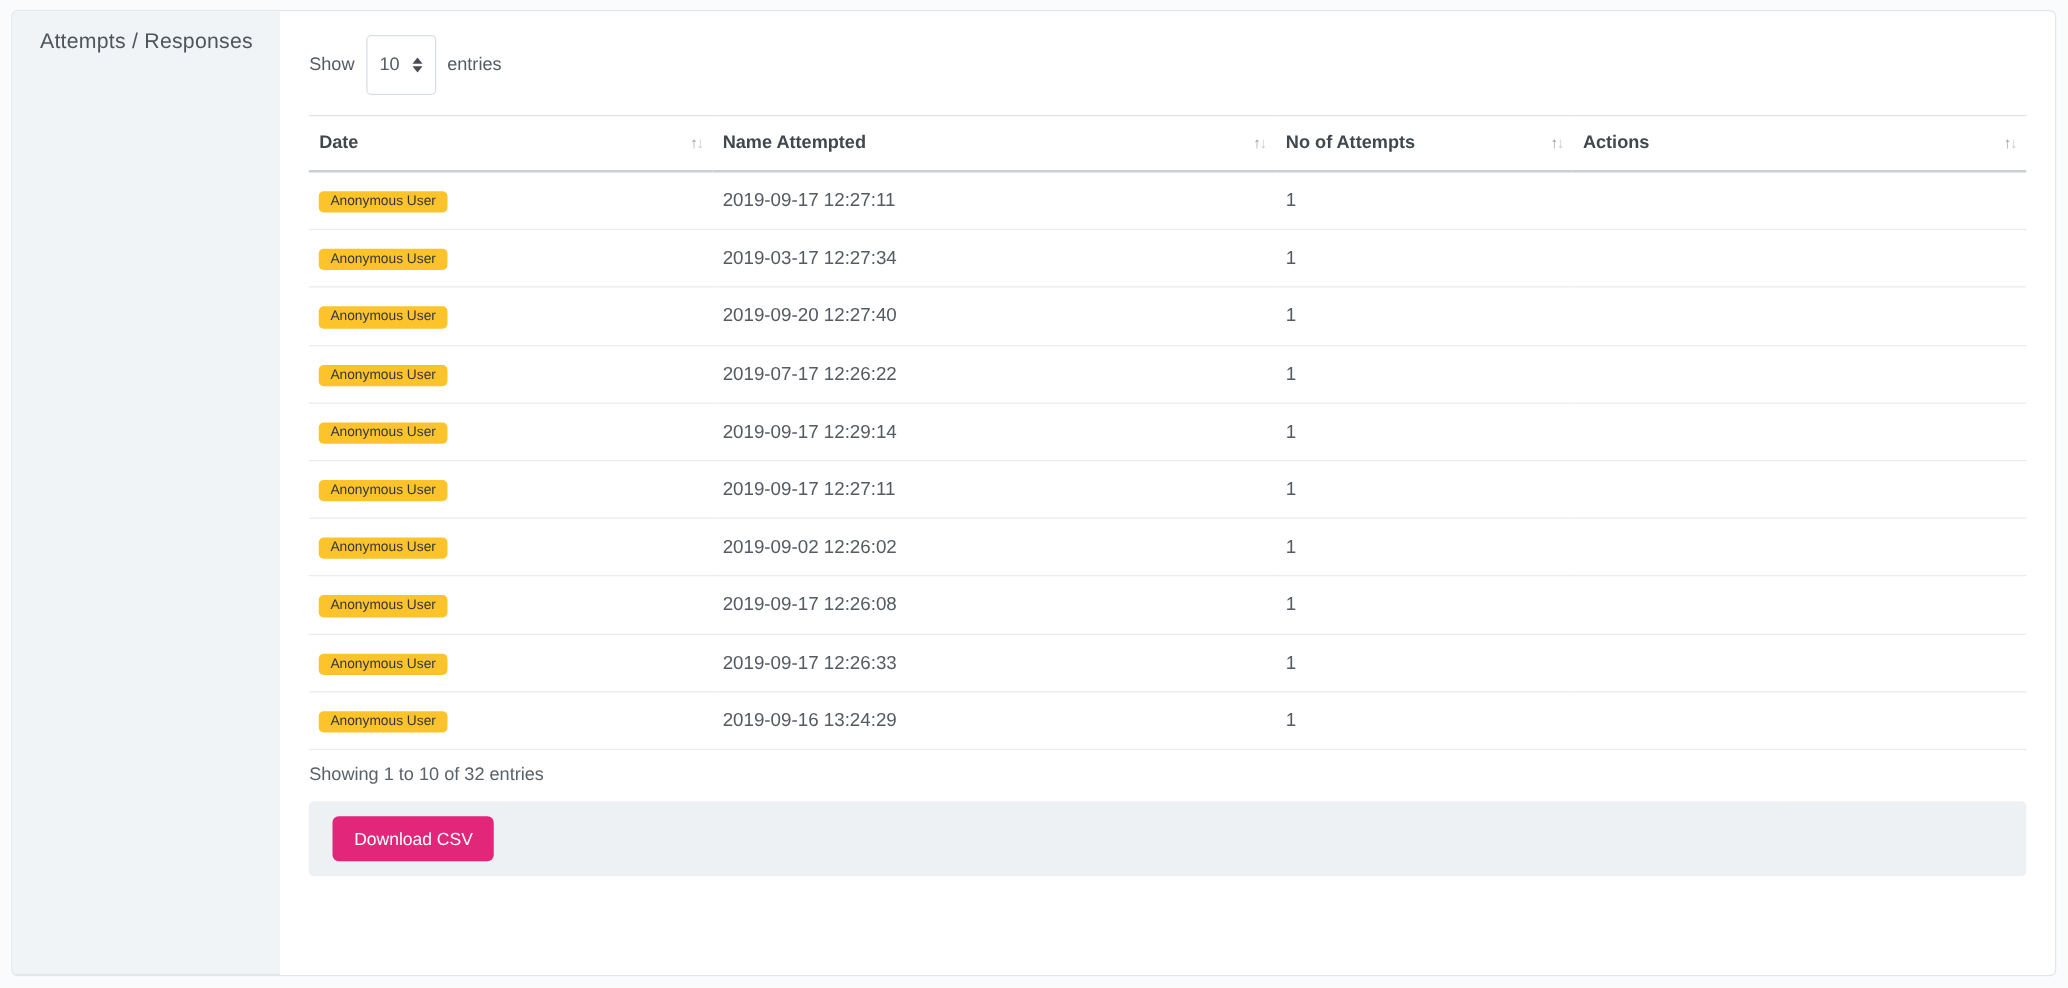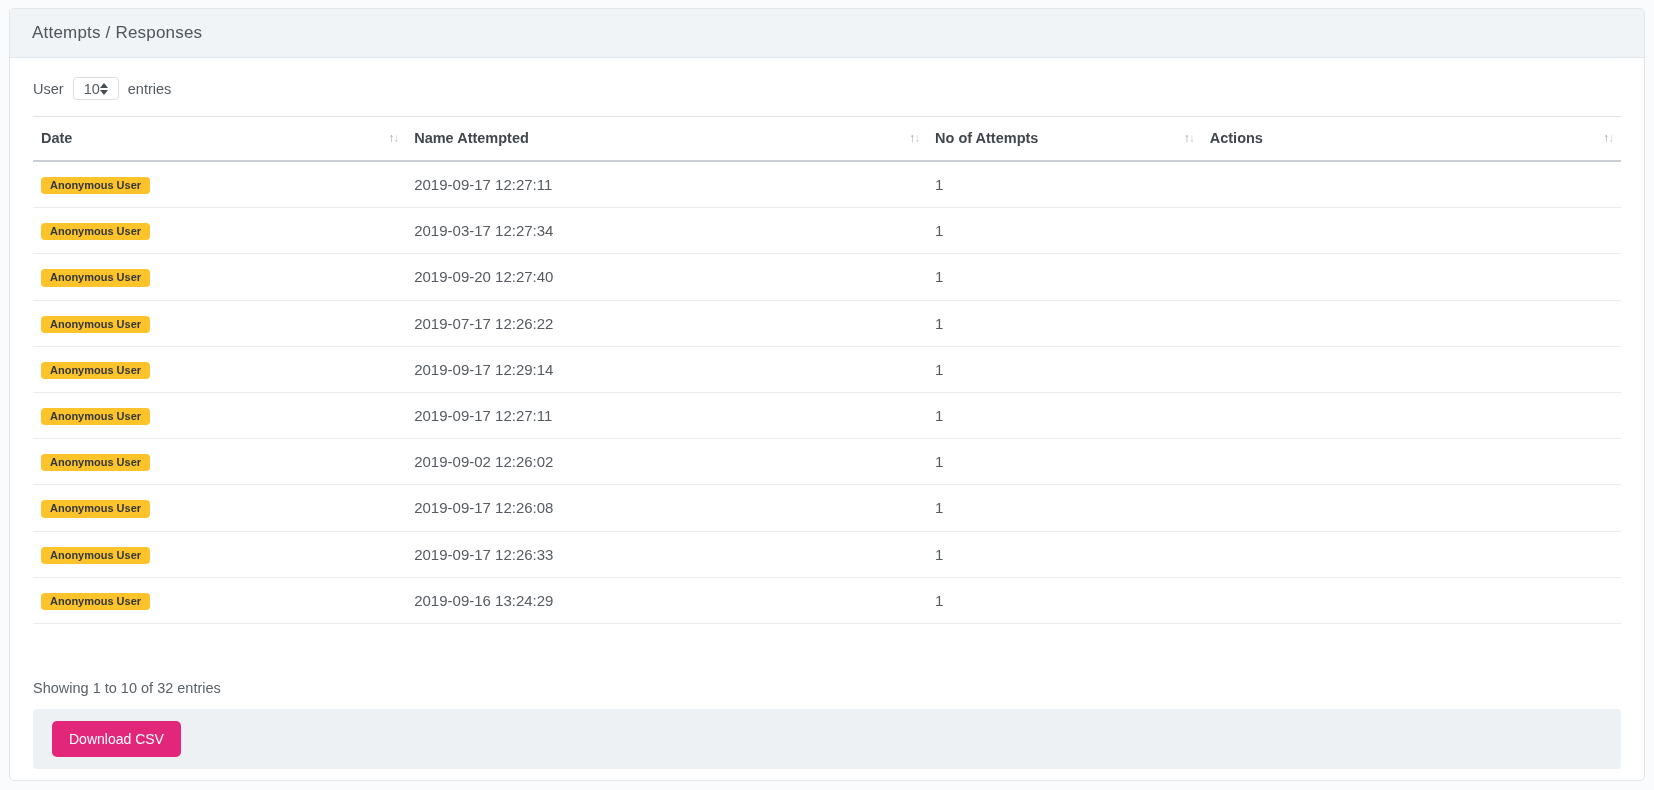--- a/index.html
+++ b/index.html
@@ -1,33 +1,33 @@
 <!DOCTYPE html>
 <html style="--accent: #e2277b; --active-page: #e02170; --badge: #fcc32b; --header-bg: #f1f4f6; --footer-bg: #eef1f4;"><head>
 <meta charset="utf-8">
 <style>
   * { box-sizing: border-box; }
   html, body { margin: 0; padding: 0; width: 1654px; height: 790px;
     background: #fafbfc; font-family: "Liberation Sans", "DejaVu Sans", sans-serif; }
 
   .card { position: absolute; left: 9px; top: 8px; width: 1636px; height: 773px;
     background: #ffffff; border: 1px solid #e2e6ea; border-radius: 5px;
-    overflow: hidden; display: flex; flex-direction: column; }
+    overflow: hidden; display: flex; }
 
   .card-header { background: var(--header-bg, #f1f4f6); border-bottom: 1px solid #e3e7ea;
     padding: 14px 22px; font-size: 17px; color: #4e555b; letter-spacing: .2px; flex: 0 0 auto; }
 
   .card-body { padding: 19px 23px 14px; flex: 1 1 auto; display: flex; flex-direction: column; }
 
   
   .controls { display: flex; justify-content: space-between; align-items: center;
     margin-bottom: 16px; font-size: 14.5px; color: #545b61; }
   .length-wrap { display: flex; align-items: center; }
-  .length-select { display: inline-flex; align-items: center; cursor: pointer;
-    border: 1px solid #d9dee3; border-radius: 4px; padding: 0 10px; height: 23px;
+  .length-select { display: inline-flex; align-items: center; gap: 10px; cursor: pointer;
+    border: 1px solid #d9dee3; border-radius: 4px; padding: 0 10px; height: 48px;
     margin: 0 9px; color: #545b61; background: #fff; }
   .arrows { display: inline-flex; flex-direction: column; gap: 2px; }
   .arrows .tri-up { width: 0; height: 0; border-left: 4px solid transparent;
     border-right: 4px solid transparent; border-bottom: 5px solid #464c52; }
   .arrows .tri-down { width: 0; height: 0; border-left: 4px solid transparent;
     border-right: 4px solid transparent; border-top: 5px solid #464c52; }
   .search-wrap { display: flex; align-items: center; color: #545b61; }
   .search-wrap input { width: 168px; height: 30px; margin-left: 9px;
     border: 1px solid #dde2e7; border-radius: 4px; padding: 0 8px; font-size: 14px;
     color: #545b61; outline: none; background: #fff; }
@@ -38,27 +38,27 @@
     padding: 13px 8px; border-top: 1px solid #dfe3e7; border-bottom: 2px solid #c9cfd5;
     cursor: pointer; }
   th.col-name { width: 23.5%; } th.col-date { width: 32.8%; }
   th.col-attempts { width: 17.3%; } th.col-actions { width: 26.4%; }
   .sort { float: right; font-size: 12px; letter-spacing: -1px; line-height: 17px; }
   .sort .up { color: #9aa1a7; } .sort .down { color: #c6ccd2; }
   tbody td { font-size: 15px; color: #555b61; padding: 13px 8px;
     border-bottom: 1px solid #e8ecef; height: 46px; }
 
   .badge { display: inline-block; background: var(--badge, #fcc32b); color: #33373c;
-    font-size: 11px; font-weight: 700; padding: 2px 9px; border-radius: 4px;
+    font-size: 11px; font-weight: 400; padding: 2px 9px; border-radius: 4px;
     line-height: 1.2; }
 
   
   .table-footer { display: flex; justify-content: space-between; align-items: center;
     margin-top: 12px; }
-  .info { font-size: 14.5px; color: #5a6167; margin-top: 44px; }
+  .info { font-size: 14.5px; color: #5a6167; }
   .pagination { display: inline-flex; border-radius: 4px; overflow: hidden; }
   .page-item { border: 1px solid #dee2e6; margin-left: -1px; padding: 9px 14px;
     font-size: 14.5px; color: var(--accent, #e2277b); background: #fff;
     text-decoration: none; cursor: pointer; }
   .page-item:first-child { border-radius: 4px 0 0 4px; margin-left: 0; }
   .page-item:last-child { border-radius: 0 4px 4px 0; }
   .page-item.disabled { color: #8f969c; cursor: default; }
   .page-item.active { background: var(--active-page, #e02170);
     border-color: var(--active-page, #e02170); color: #fff; }
 
@@ -75,21 +75,21 @@
 <div class="card">
 
   <div class="card-header">
     <span>Attempts / Responses</span>
   </div>
 
   <div class="card-body">
 
     <div class="controls">
       <div class="length-wrap">
-        <span>User</span>
+        <span>Show</span>
         <span class="length-select">
           <span>10</span>
           <span class="arrows">
             <span class="tri-up"></span>
               <span class="tri-down"></span>
           </span>
         </span>
         <span>entries</span>
       </div>
     </div>

